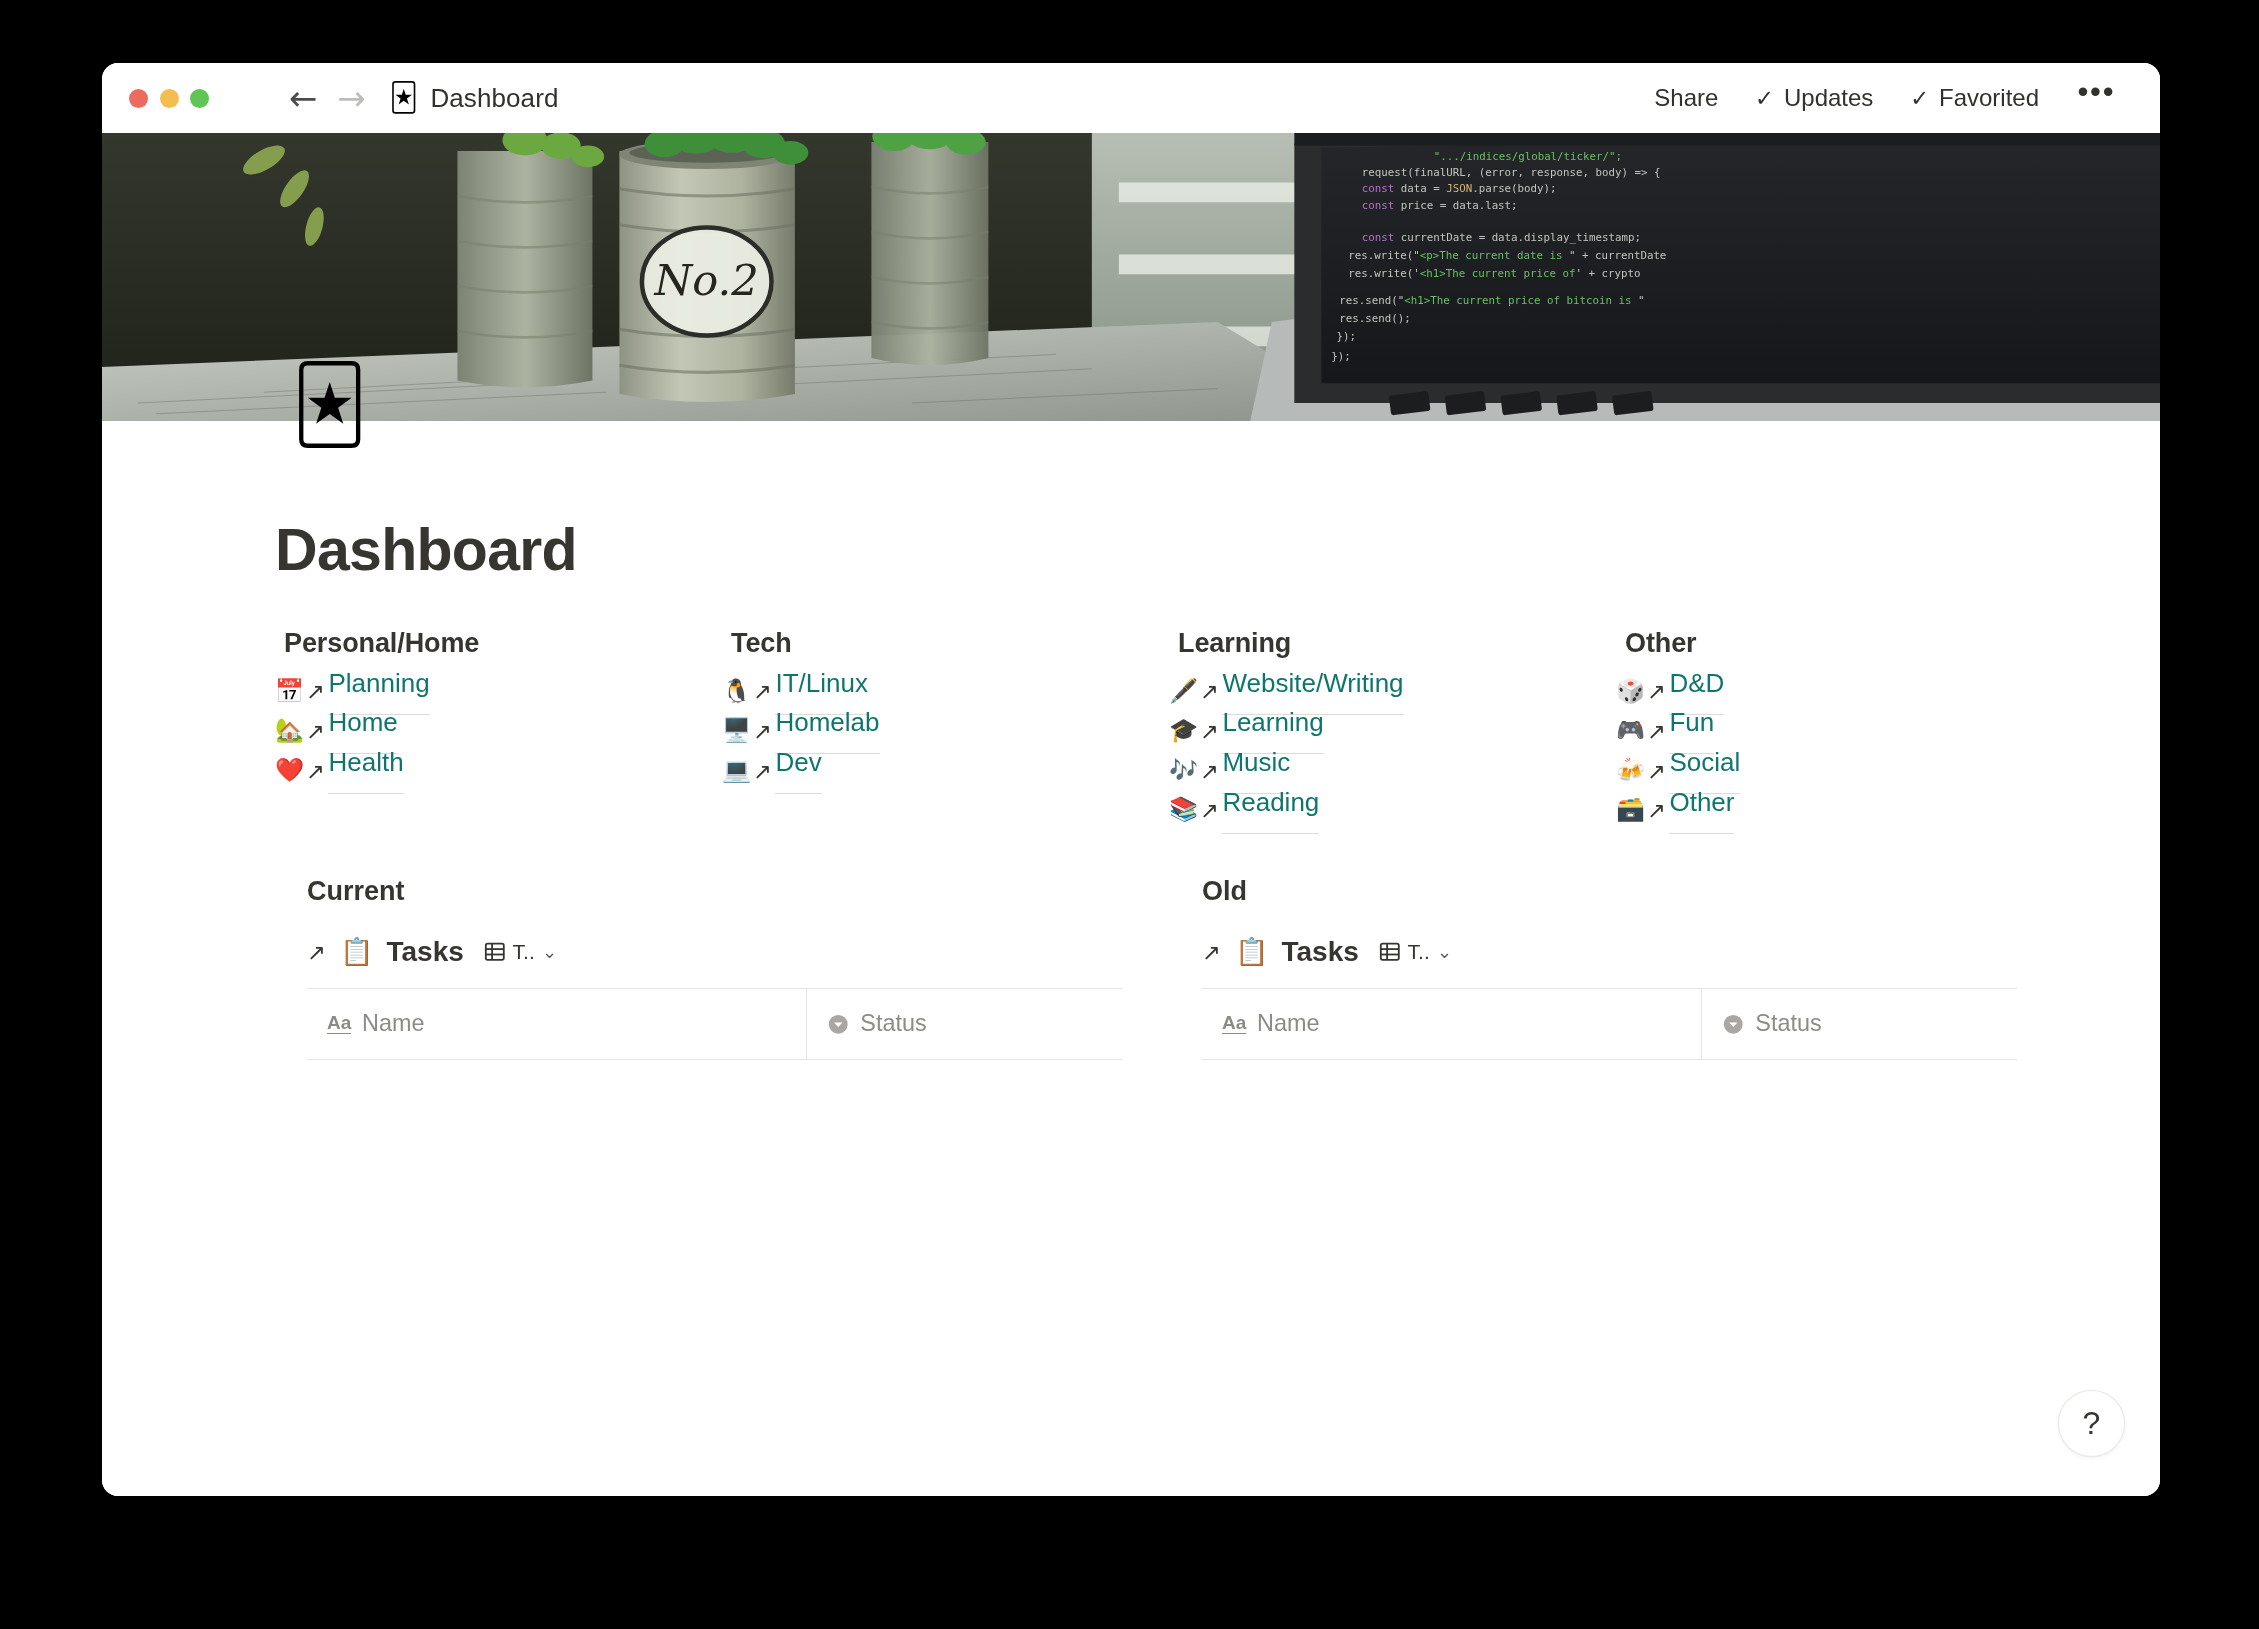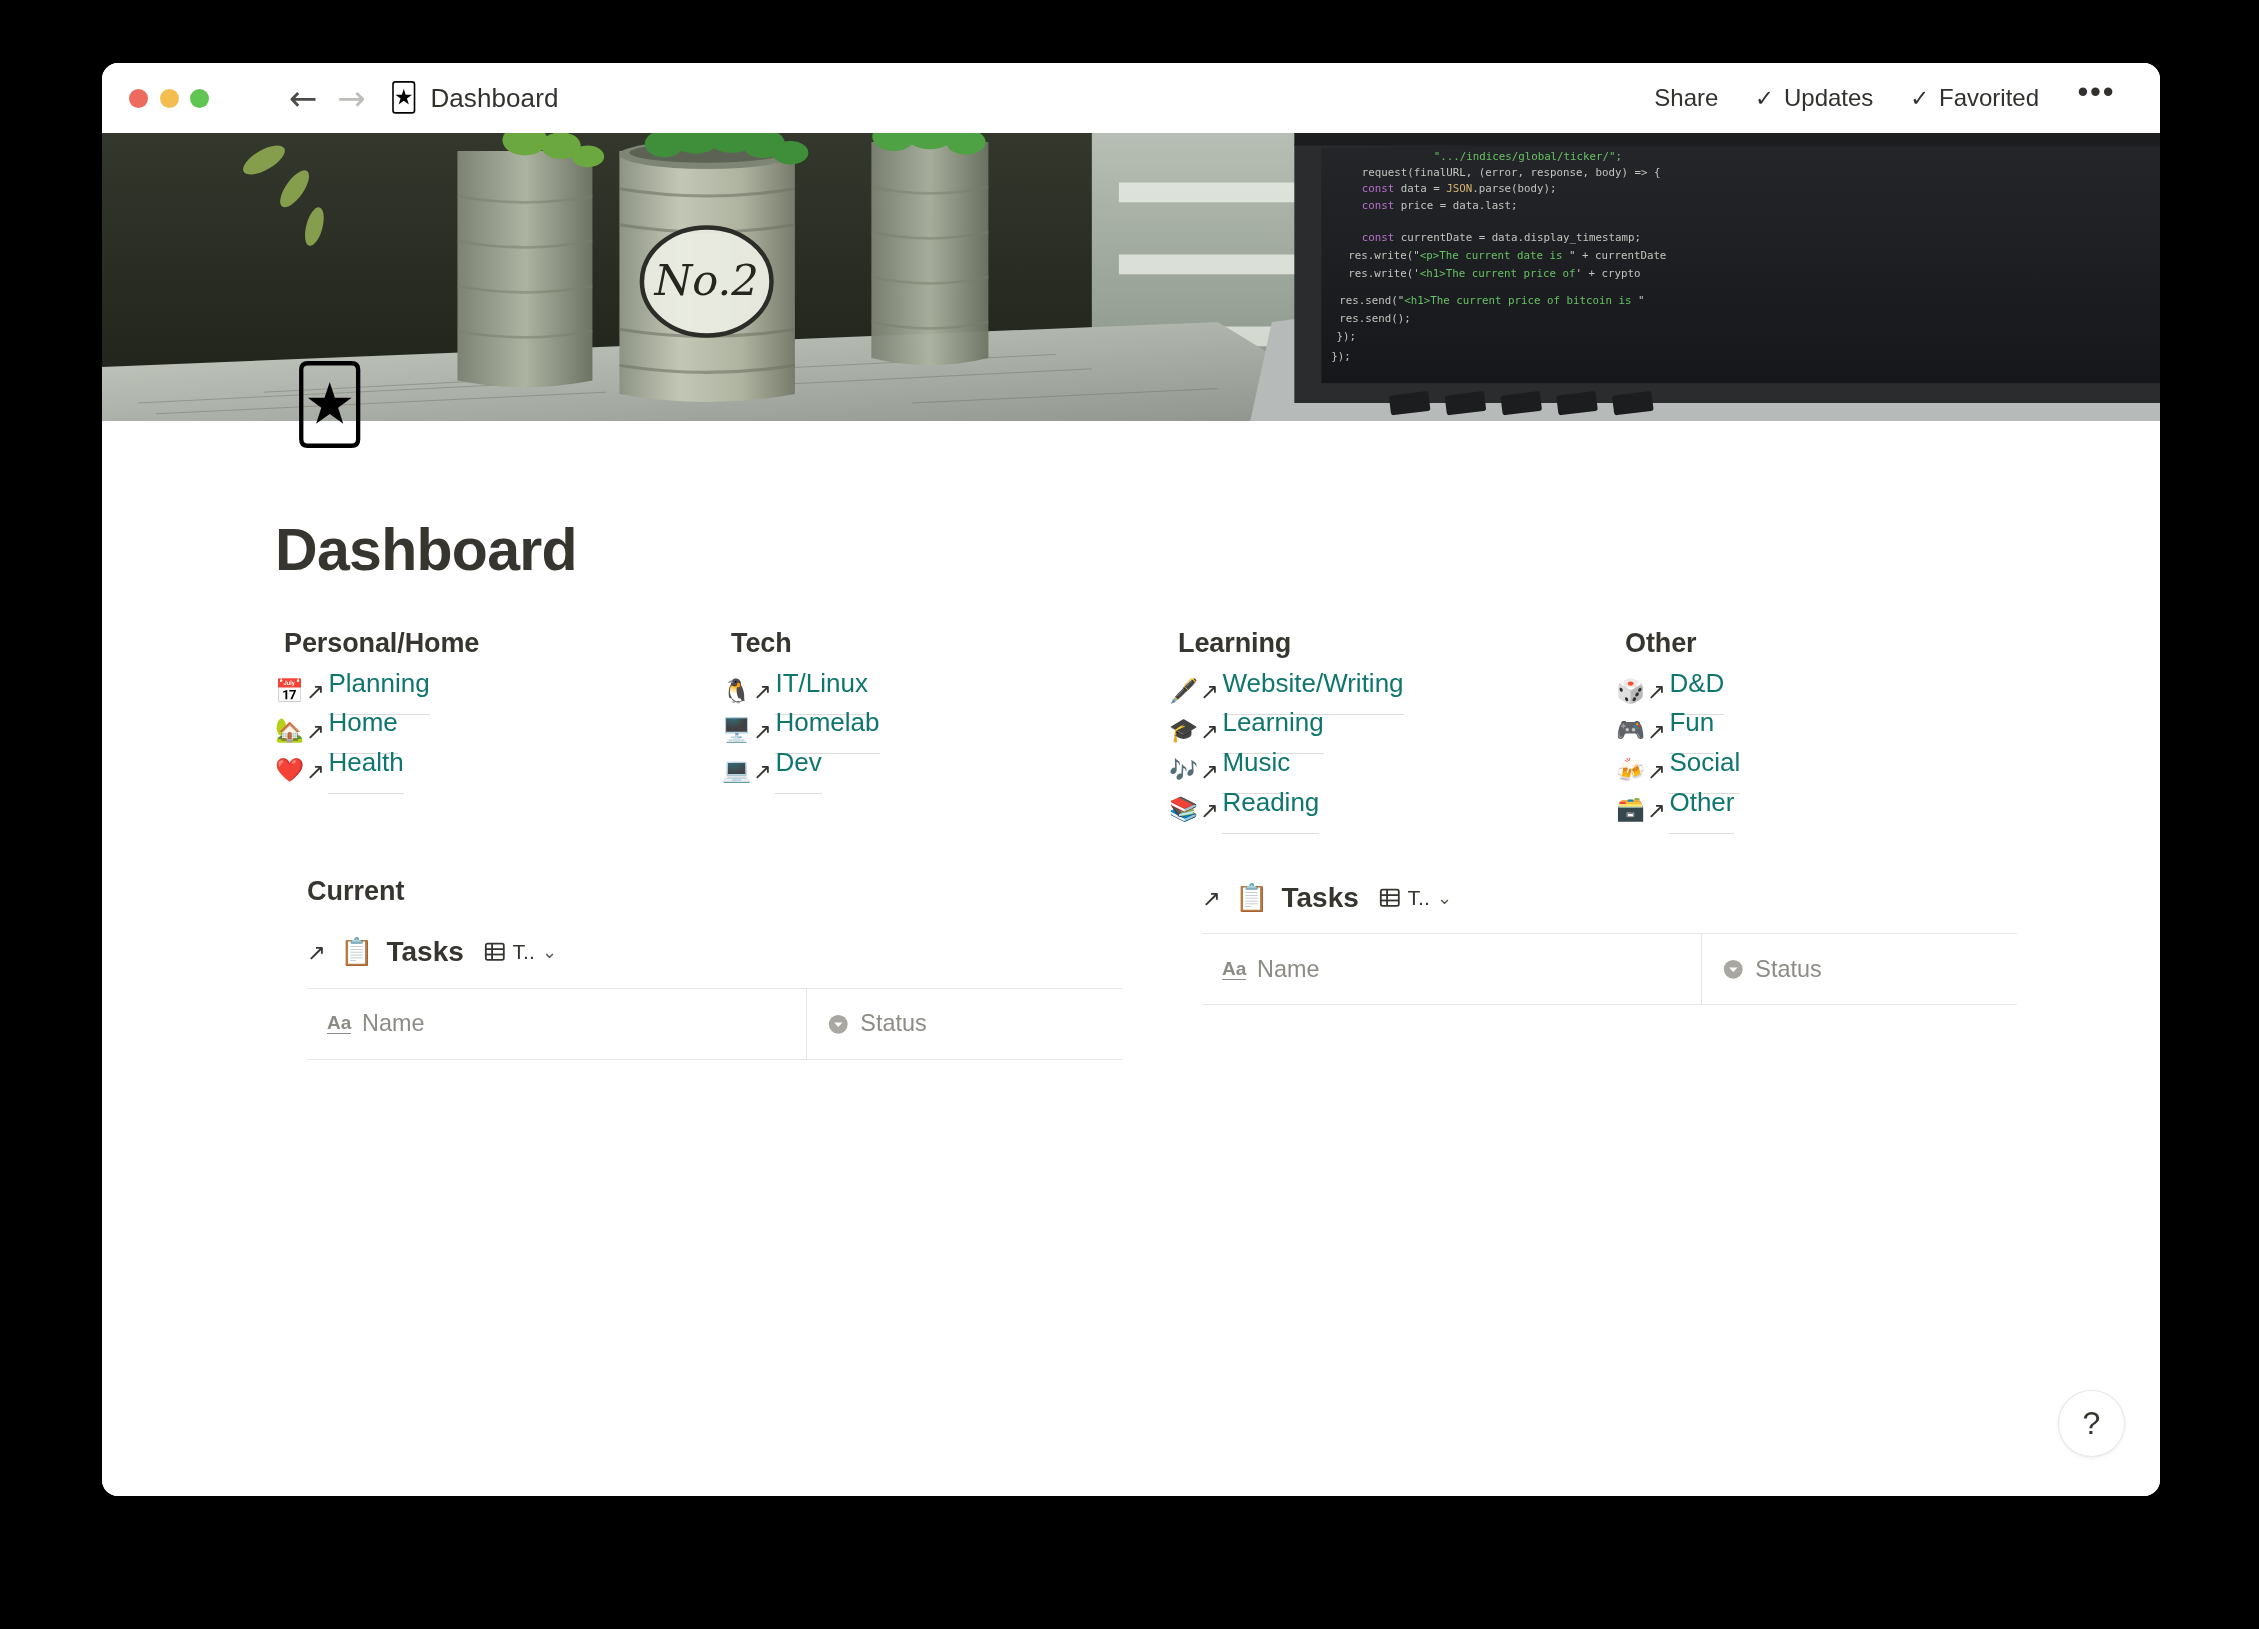--- a/index.html
+++ b/index.html
@@ -614,20 +614,21 @@
             <svg class="prop-icon-select" viewBox="0 0 24 24">
               <circle cx="12" cy="12" r="10" fill="#a9a7a1"></circle>
               <path d="M7.5 10 L12 15 L16.5 10 Z" fill="#ffffff"></path>
             </svg>
             <span class="db-col-label">Status</span>
           </div>
         </div>
       </div>
 
       <div class="db">
+        <div class="db-heading">Old</div>
 
         <div class="db-title-row">
           <span class="db-open-arrow">↗</span>
           <span class="db-emoji">📋</span>
           <span class="db-name">Tasks</span>
           <span class="view-chip">
             <svg class="view-table-icon" viewBox="0 0 24 24">
               <rect x="2" y="3" width="20" height="18" rx="2" fill="none" stroke="#37352f" stroke-width="2"></rect>
               <line x1="2" y1="9" x2="22" y2="9" stroke="#37352f" stroke-width="2"></line>
               <line x1="2" y1="15" x2="22" y2="15" stroke="#37352f" stroke-width="2"></line>

